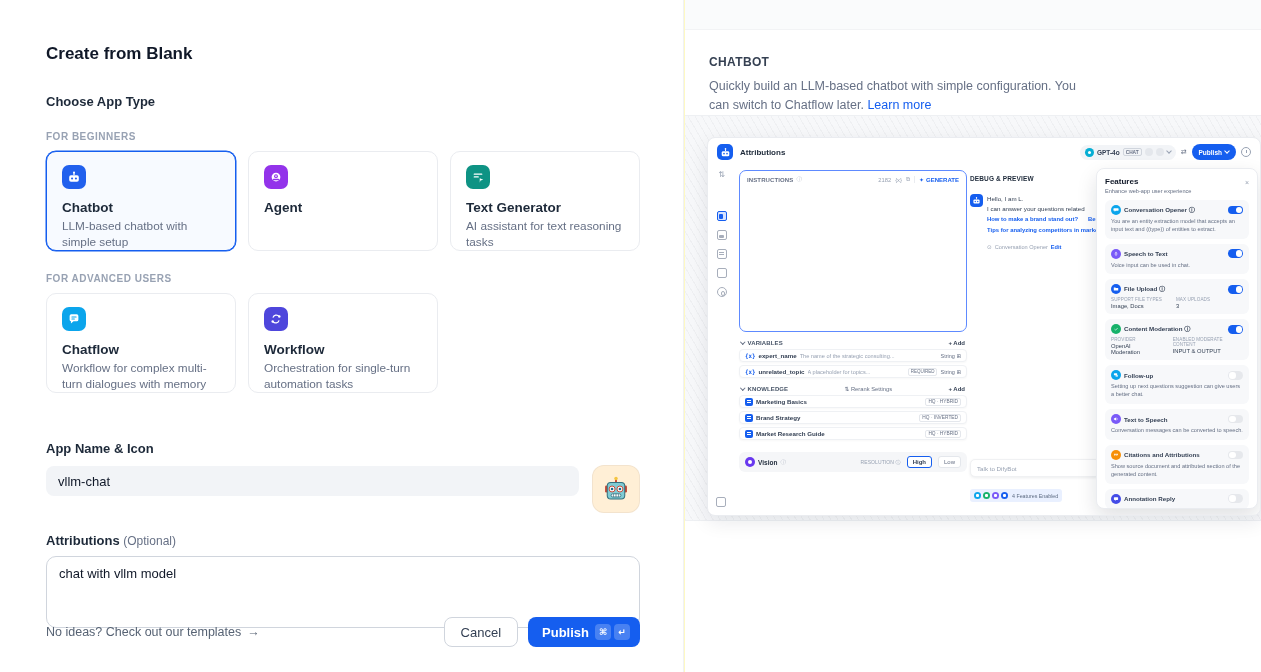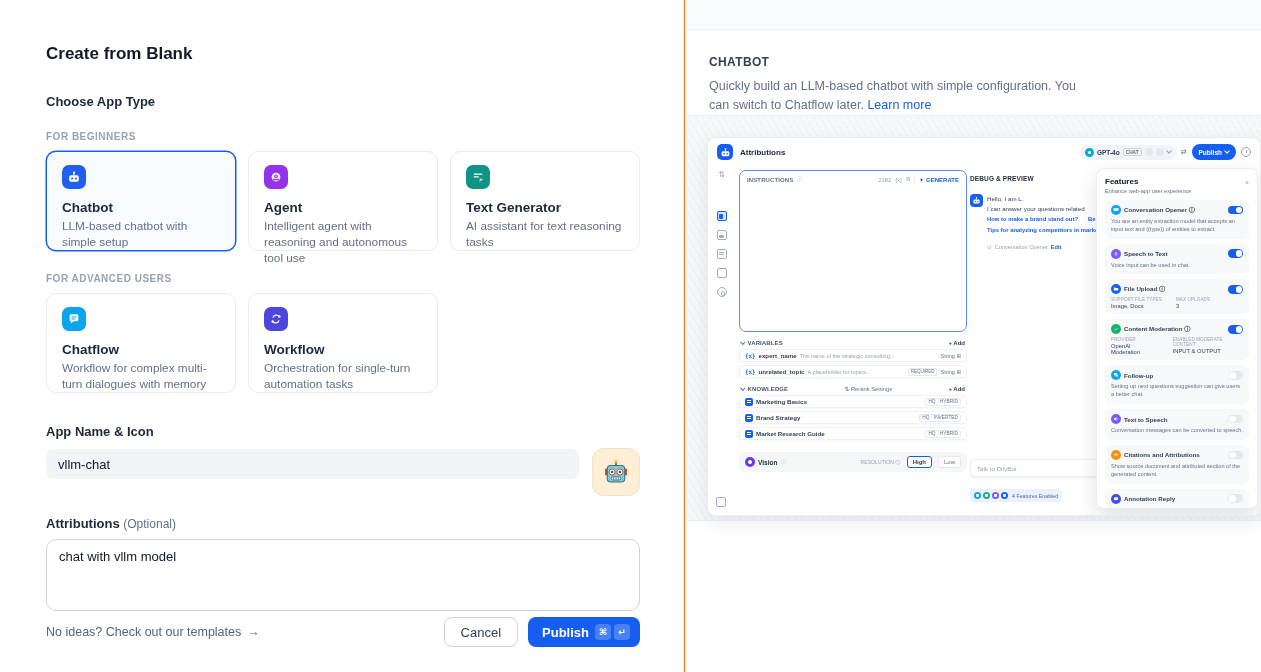--- a/index.html
+++ b/index.html
@@ -1,18 +1,18 @@
 <!DOCTYPE html>
 <html><head>
 <meta charset="utf-8">
 <style>
   * { margin:0; padding:0; box-sizing:border-box; }
   html,body { width:1261px; height:672px; }
   body { font-family:"Liberation Sans","DejaVu Sans",sans-serif; background:#fff; overflow:hidden; }
-  .stage { position:relative; width:1088px; height:672px; background:#f97316; }
+  .stage { position:relative; width:1088px; height:672px; background:#fef9c3; }
 
   
   .left { position:absolute; left:0; top:0; width:684px; height:672px; background:#fff; border-right:1px solid #F0F1F3; }
   .left-inner { padding:44px 43px 0 46px; }
   .title { font-size:17px; font-weight:700; color:#101828; }
   .section-h { margin-top:30px; font-size:13px; font-weight:700; color:#1D2939; }
   .group-label { margin-top:22px; font-size:10px; font-weight:600; letter-spacing:.05em; color:#98A2B3; }
   .cards { margin-top:9px; display:grid; grid-template-columns:repeat(3,1fr); gap:12px; }
   .card { background:#fff; border:1px solid #EAECF0; border-radius:10px; padding:13px 15px; height:100px; cursor:pointer; }
   .card.selected { border-color:#155EEF; box-shadow:0 0 0 .5px #155EEF; background:#F7FAFF; }
@@ -186,21 +186,20 @@
         <div class="card">
           <div class="app-icon" style="color: rgb(147, 51, 234); background: rgb(147, 51, 234);">
             <svg viewBox="0 0 16 16">
                 <circle cx="8" cy="8" r="5" fill="#fff"></circle>
                 <circle cx="8" cy="7" r="2.2" fill="currentColor"></circle>
                 <rect x="4.5" y="10" width="7" height="1.6" rx="0.8" fill="currentColor"></rect>
                 <circle cx="8" cy="7" r="0.9" fill="#fff"></circle>
               </svg>
           </div>
           <div class="card-name">Agent</div>
-          <div class="card-desc">Intelligent agent with reasoning and autonomous tool use</div>
         </div>
         <div class="card">
           <div class="app-icon" style="color: rgb(14, 147, 132); background: rgb(14, 147, 132);">
             <svg viewBox="0 0 16 16" fill="#fff">
                 <rect x="3" y="4" width="10" height="1.5" rx="0.75"></rect>
                 <rect x="3" y="7.2" width="6" height="1.5" rx="0.75"></rect>
                 <path d="M10 9.5 L14 11 L10.8 12 L10 14.5 Z"></path>
               </svg>
           </div>
           <div class="card-name">Text Generator</div>
@@ -229,21 +228,21 @@
                 <circle cx="11.8" cy="5.2" r="1.4" fill="#fff" stroke="none"></circle>
                 <circle cx="4.2" cy="10.8" r="1.4" fill="#fff" stroke="none"></circle>
               </svg>
           </div>
           <div class="card-name">Workflow</div>
           <div class="card-desc">Orchestration for single-turn automation tasks</div>
         </div>
         <div></div>
       </div>
 
-      <div class="section-h" style="margin-top:31px;">App Name &amp; Icon</div>
+      <div class="section-h" style="margin-top:48px;">App Name &amp; Icon</div>
       <div class="name-row">
         <input class="name-input" type="text" value="vllm-chat" style="">
         <div class="emoji-btn">
           <svg width="28" height="28" viewBox="0 0 32 32">
             <rect x="14.9" y="4.5" width="2.2" height="4" fill="#C74634"></rect>
             <circle cx="16" cy="4" r="2" fill="#F4C542"></circle>
             <rect x="3.5" y="12" width="3" height="8" rx="1.5" fill="#C74634"></rect>
             <rect x="25.5" y="12" width="3" height="8" rx="1.5" fill="#C74634"></rect>
             <rect x="6" y="8.5" width="20" height="19" rx="4" fill="#7FCBD4" stroke="#35707E" stroke-width="1.2"></rect>
             <circle cx="11.5" cy="16" r="3.4" fill="#fff" stroke="#C74634" stroke-width="1.1"></circle>

